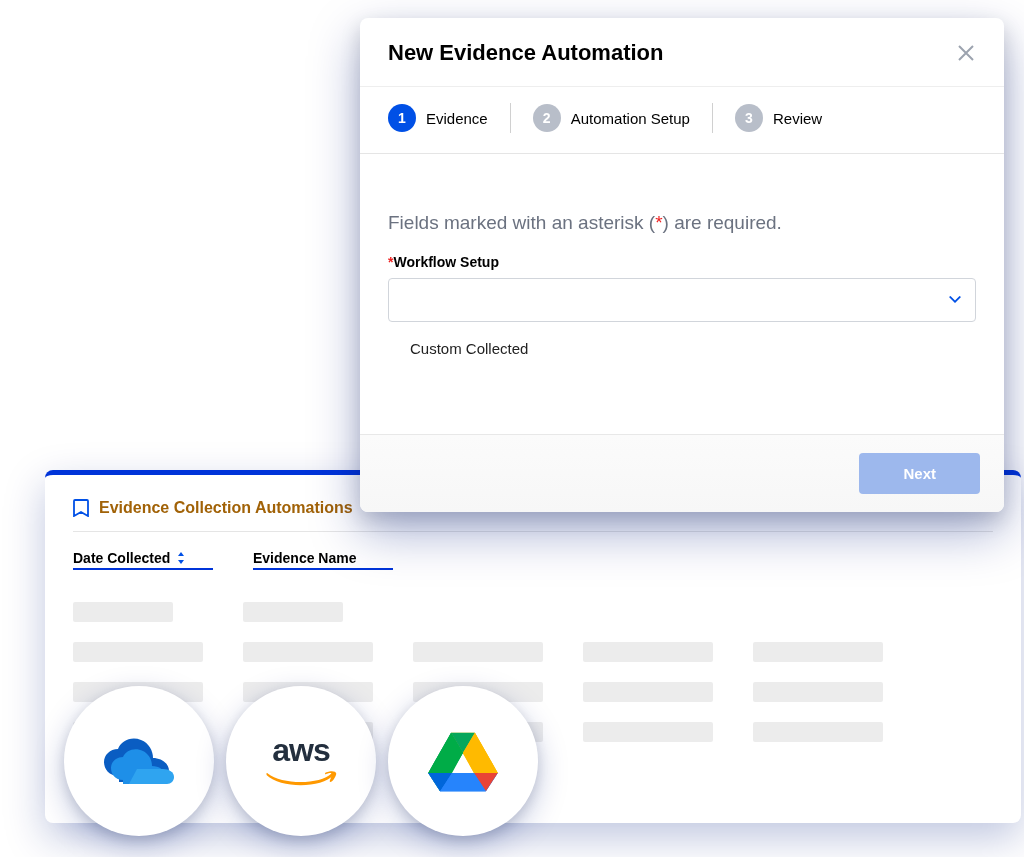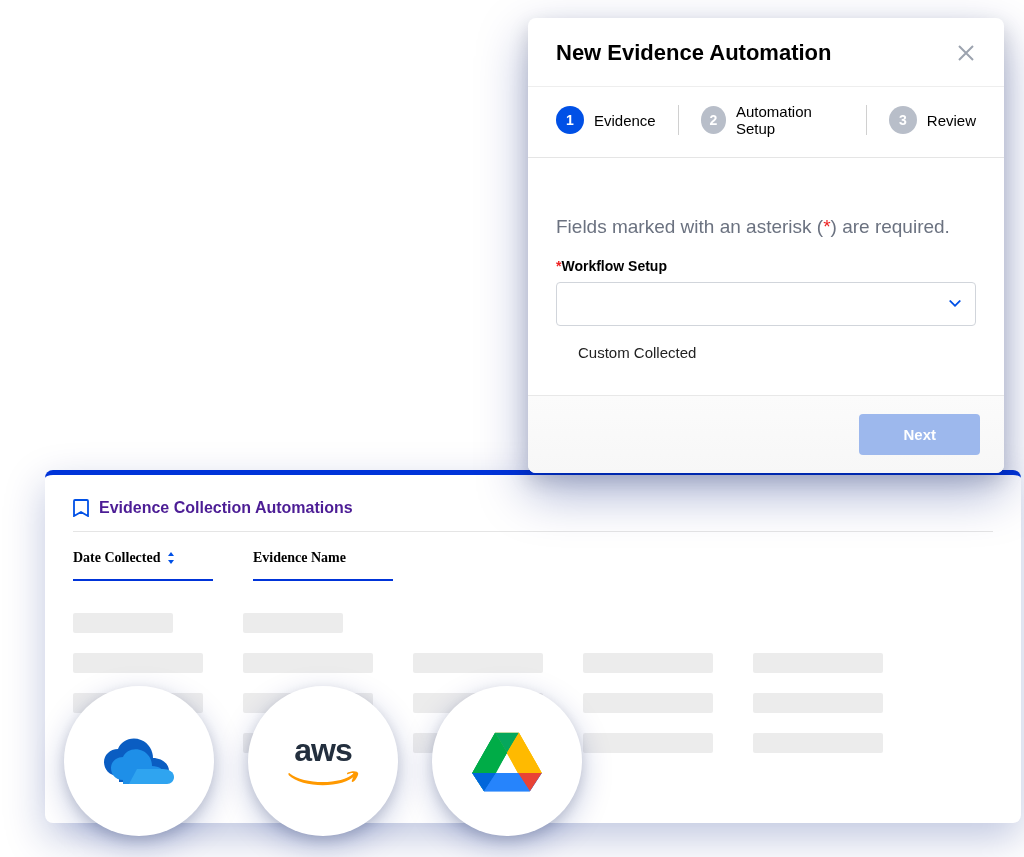--- a/index.html
+++ b/index.html
@@ -36,45 +36,44 @@
     }
 
     .bookmark-icon {
       width: 16px;
       height: 18px;
     }
 
     .bg-panel-title {
       font-size: 16px;
       font-weight: 700;
-      color: #4c1d95;
+      color: #a16207;
     }
 
     .bg-columns {
       display: flex;
       gap: 40px;
       padding: 18px 0;
     }
 
     .bg-col {
       display: flex;
       flex-direction: column;
     }
 
     .bg-col-header {
       display: flex;
       align-items: center;
       gap: 6px;
       font-size: 14px;
       font-weight: 700;
       color: #000;
-      padding-bottom: 13px;
+      padding-bottom: 2px;
       border-bottom: 2px solid #0034d9;
       margin-bottom: 14px;
-      font-family: Liberation Serif, serif;
     }
 
     .sort-icon {
       width: 10px;
       height: 12px;
     }
 
     .skeleton-rows {
       display: flex;
       gap: 40px;
@@ -90,21 +89,21 @@
       background: #ececec;
       height: 20px;
       border-radius: 2px;
     }
 
     
     .modal {
       position: absolute;
       right: 20px;
       top: 18px;
-      width: 476px;
+      width: 644px;
       background: #fff;
       border-radius: 8px;
       box-shadow: 0 20px 50px rgba(0, 30, 130, 0.35), 0 8px 20px rgba(0,0,0,0.15);
       z-index: 10;
     }
 
     .modal-header {
       display: flex;
       justify-content: space-between;
       align-items: center;
@@ -234,40 +233,41 @@
       cursor: pointer;
     }
 
     .modal-footer {
       border-top: 1px solid #e8e8e8;
       padding: 18px 24px;
       display: flex;
       justify-content: flex-end;
       background: linear-gradient(#fbfbfb, #f7f7f7);
       border-radius: 0 0 8px 8px;
+      margin-top: 43px;
     }
 
     .next-btn {
       background: #9db8ed;
       color: #fff;
       font-size: 15px;
       font-weight: 600;
       border: none;
       border-radius: 4px;
       padding: 12px 44px;
       cursor: pointer;
     }
 
     
     .logo-row {
       position: absolute;
       left: 64px;
       top: 686px;
       display: flex;
-      gap: 34px;
+      gap: 12px;
       z-index: 5;
     }
 
     .logo-circle {
       width: 150px;
       height: 150px;
       border-radius: 50%;
       background: #fff;
       box-shadow: 0 10px 30px rgba(0, 30, 130, 0.25), 0 4px 12px rgba(0,0,0,0.12);
       display: flex;

